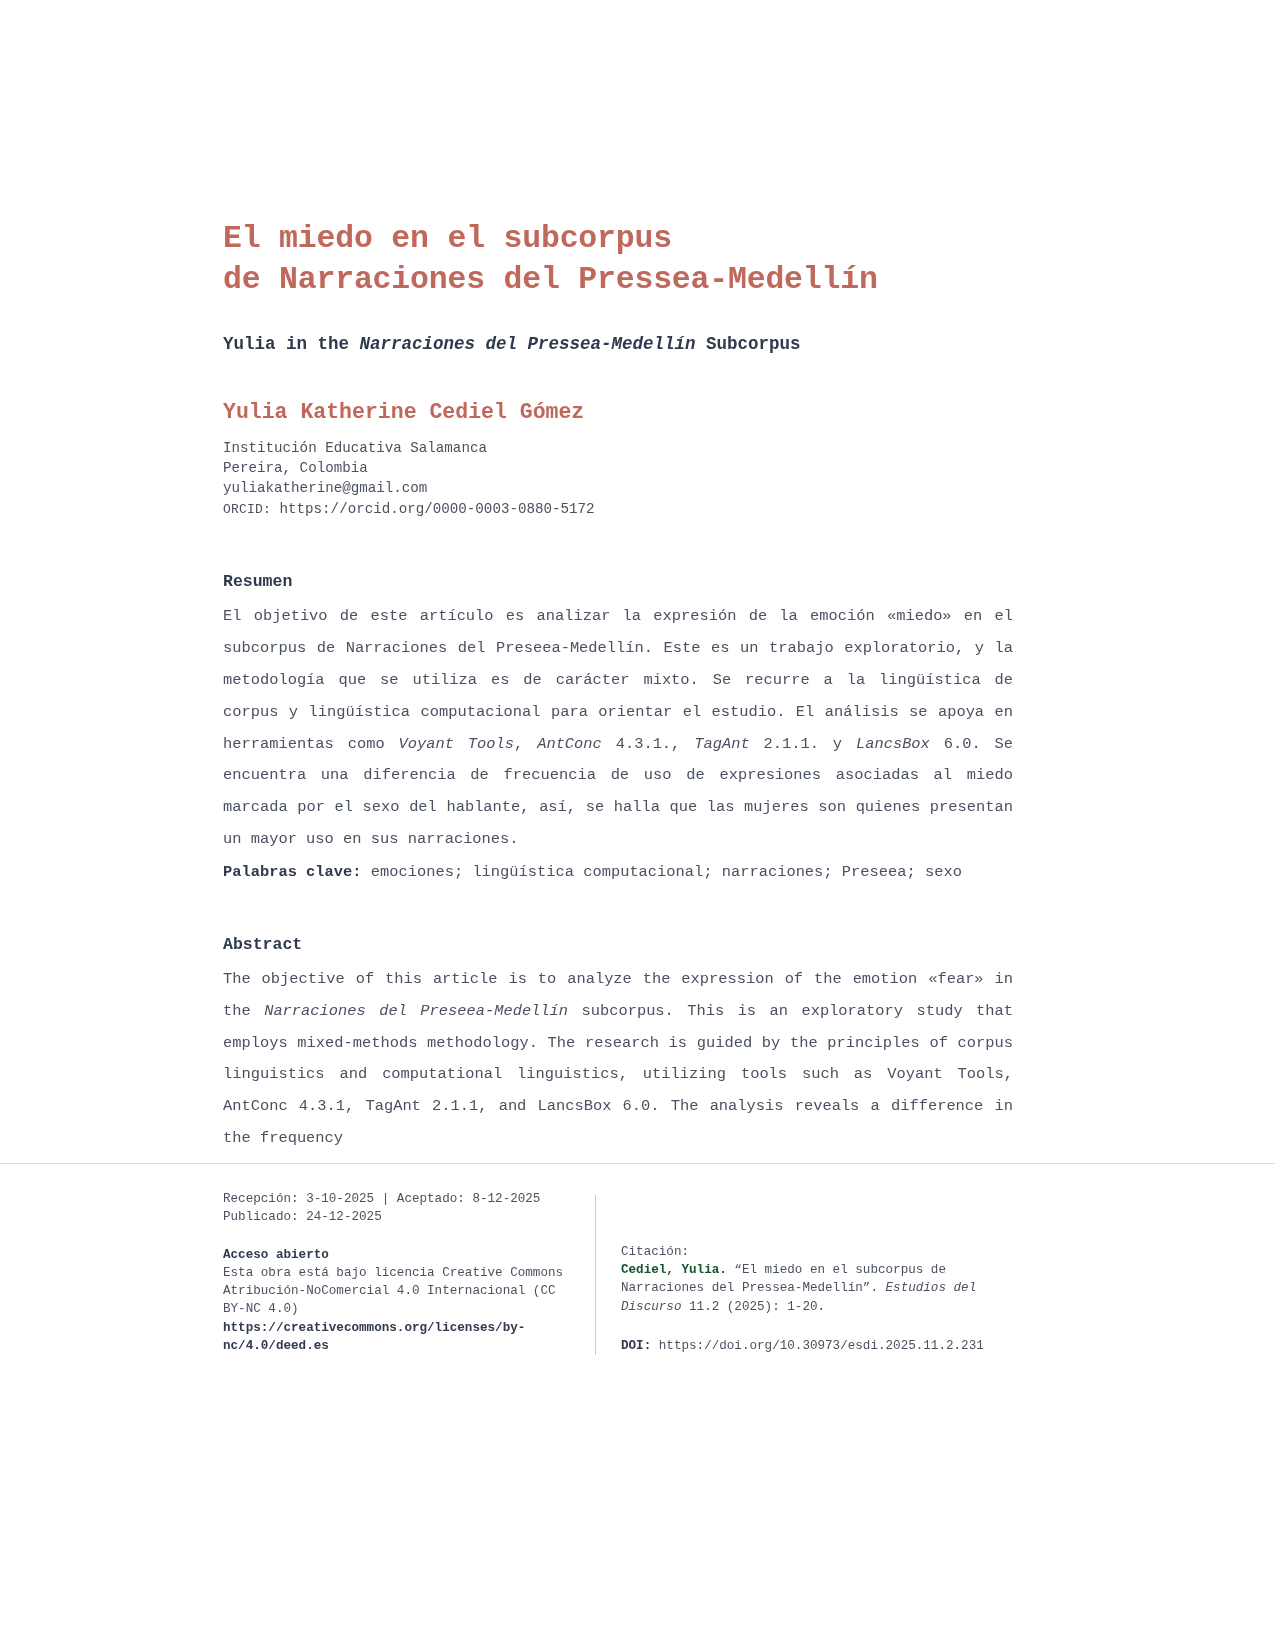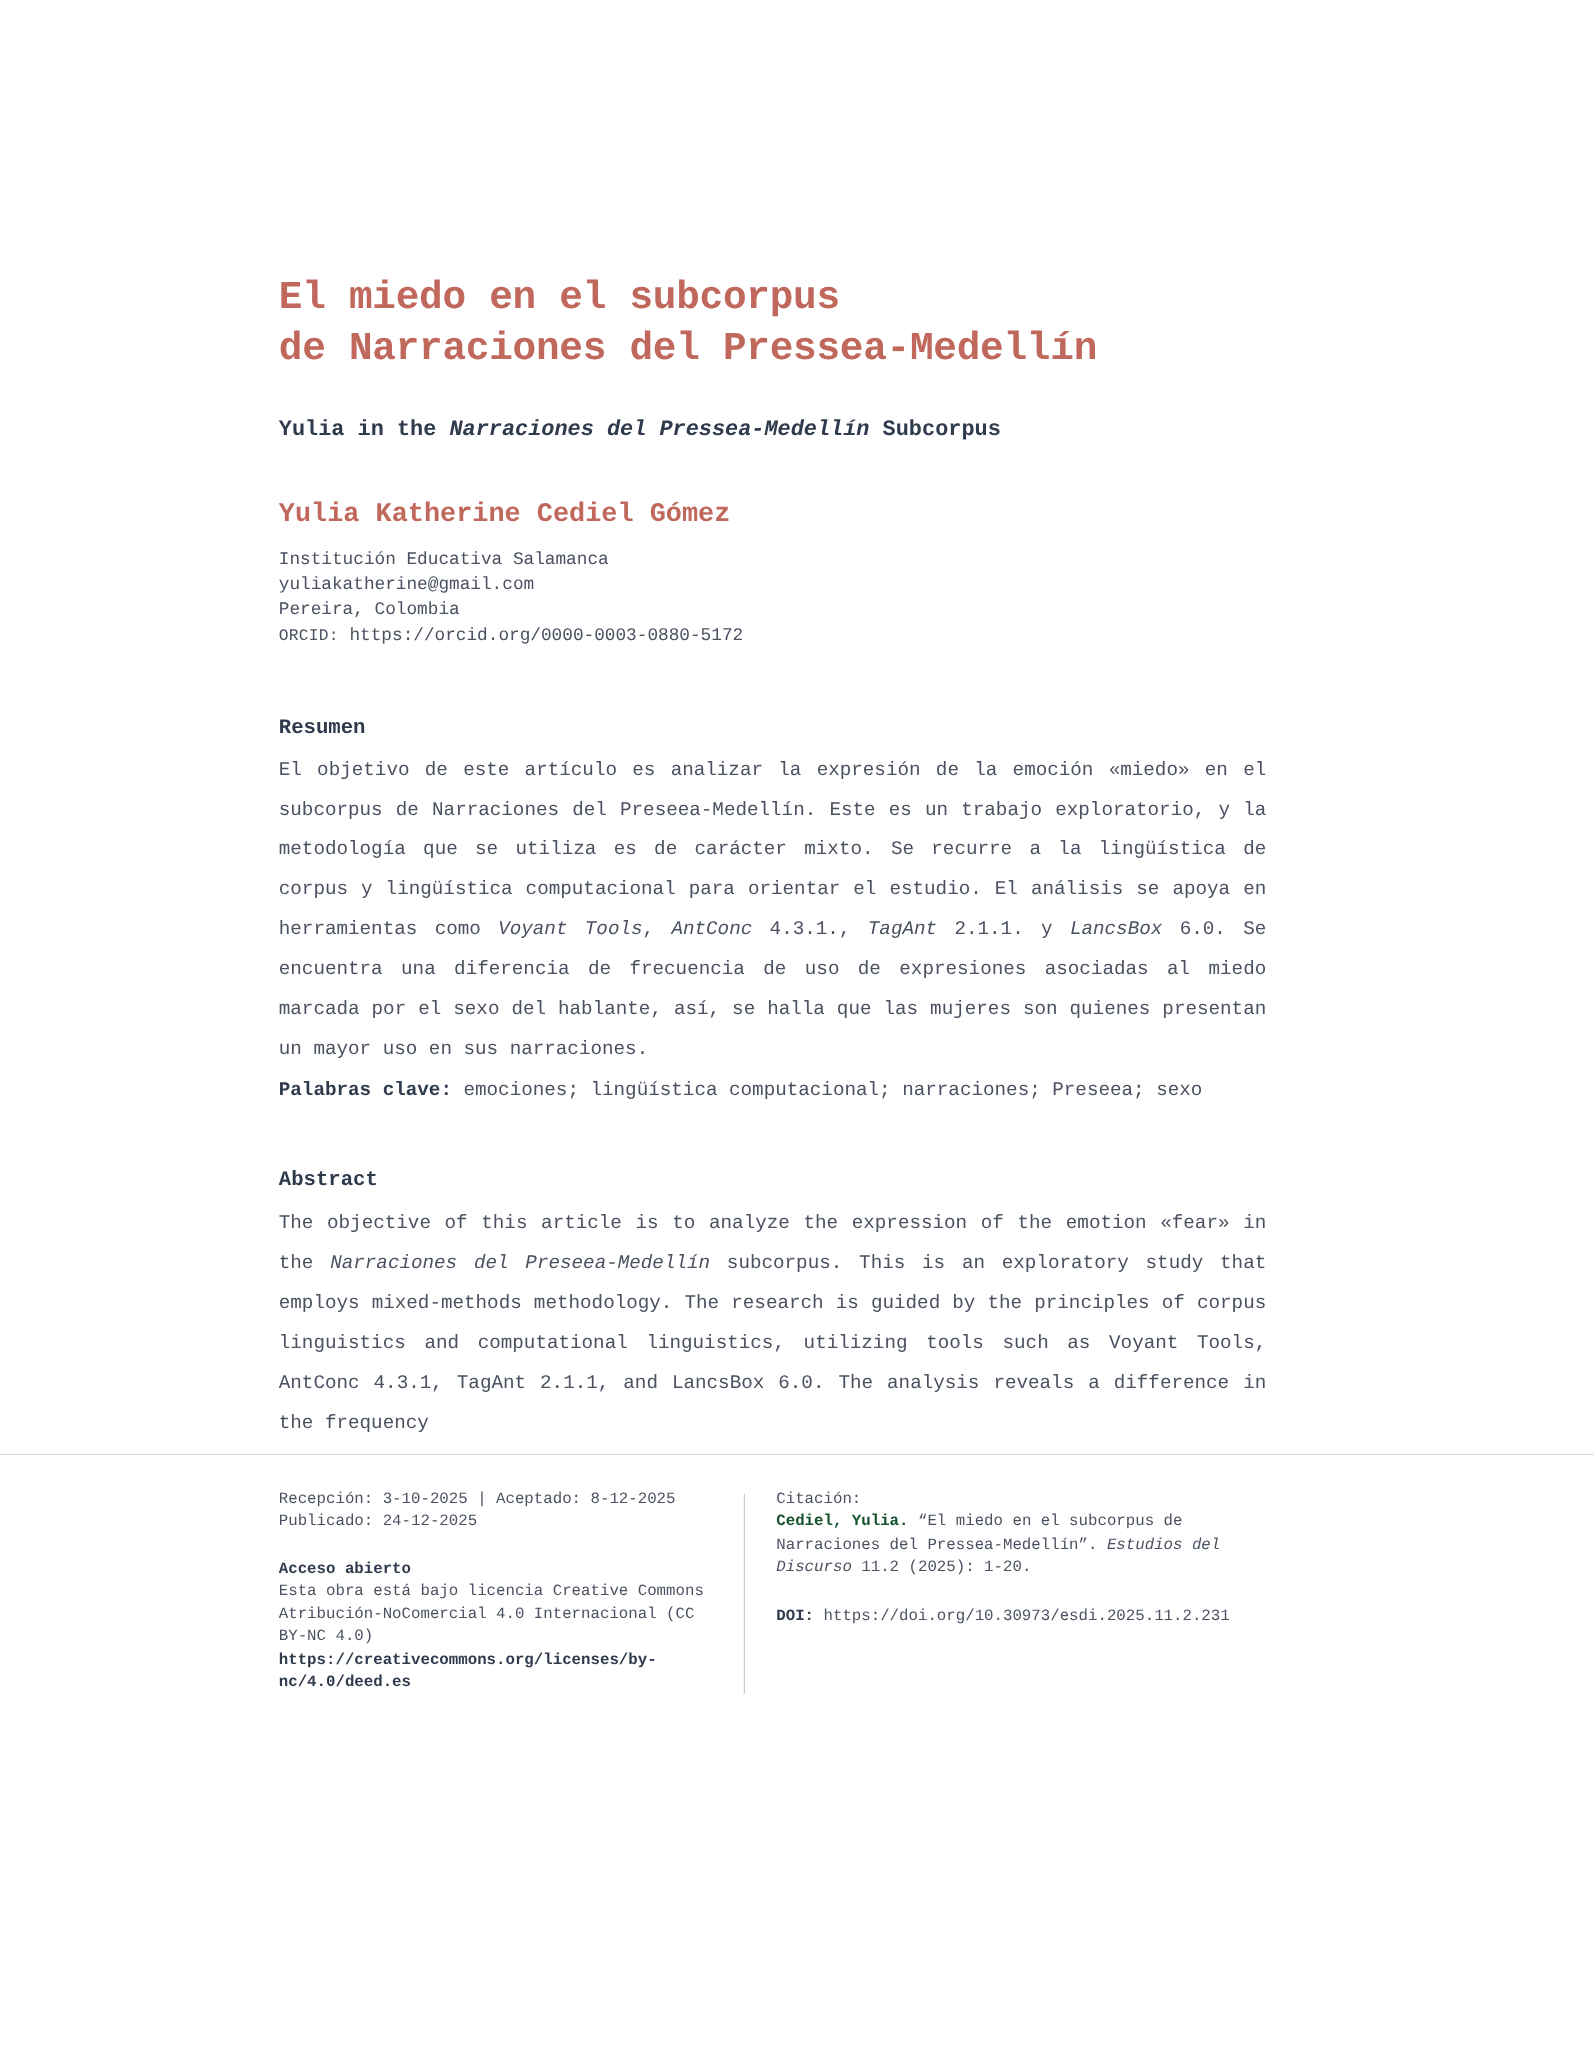--- a/index.html
+++ b/index.html
@@ -108,21 +108,21 @@
     width: 1275px;
     height: 1px;
     background: #d9dade;
   }
   .footer {
     position: absolute;
     left: 223px;
     top: 1190px;
     width: 790px;
     display: flex;
-    align-items: flex-start;
+    align-items: flex-end;
   }
   .foot-left {
     width: 372px;
     font-size: 12.6px;
     line-height: 1.45;
     color: #4a5160;
     padding-right: 10px;
     box-sizing: border-box;
   }
   .foot-divider {
@@ -168,22 +168,22 @@
     </h1>
 
     <p class="subtitle">
       <span>Yulia in the </span><i>Narraciones del Pressea-Medellín</i><span> Subcorpus</span>
     </p>
 
     <p class="author">Yulia Katherine Cediel Gómez</p>
 
     <div class="affil">
       <div>Institución Educativa Salamanca</div>
+      <div>Pereira, Colombia</div>
       <div>yuliakatherine@gmail.com</div>
-      <div>Pereira, Colombia</div>
       <div><span class="orcid-label">orcid:</span> <span>https://orcid.org/0000-0003-0880-5172</span></div>
     </div>
 
     <h2 class="sec-head">Resumen</h2>
     <p class="abs">El objetivo de este artículo es analizar la expresión de la emoción «miedo» en el subcorpus de Narraciones del Preseea-Medellín. Este es un trabajo exploratorio, y la metodología que se utiliza es de carácter mixto. Se recurre a la lingüística de corpus y lingüística computacional para orientar el estudio. El análisis se apoya en herramientas como <i>Voyant Tools</i>, <i>AntConc</i> 4.3.1., <i>TagAnt</i> 2.1.1. y <i>LancsBox</i> 6.0. Se encuentra una diferencia de frecuencia de uso de expresiones asociadas al miedo marcada por el sexo del hablante, así, se halla que las mujeres son quienes presentan un mayor uso en sus narraciones.</p>
     <p class="kw">
       <b>Palabras clave:</b><span> emociones; lingüística computacional; narraciones; Preseea; sexo</span>
     </p>
 
     <h2 class="sec-head second">Abstract</h2>

